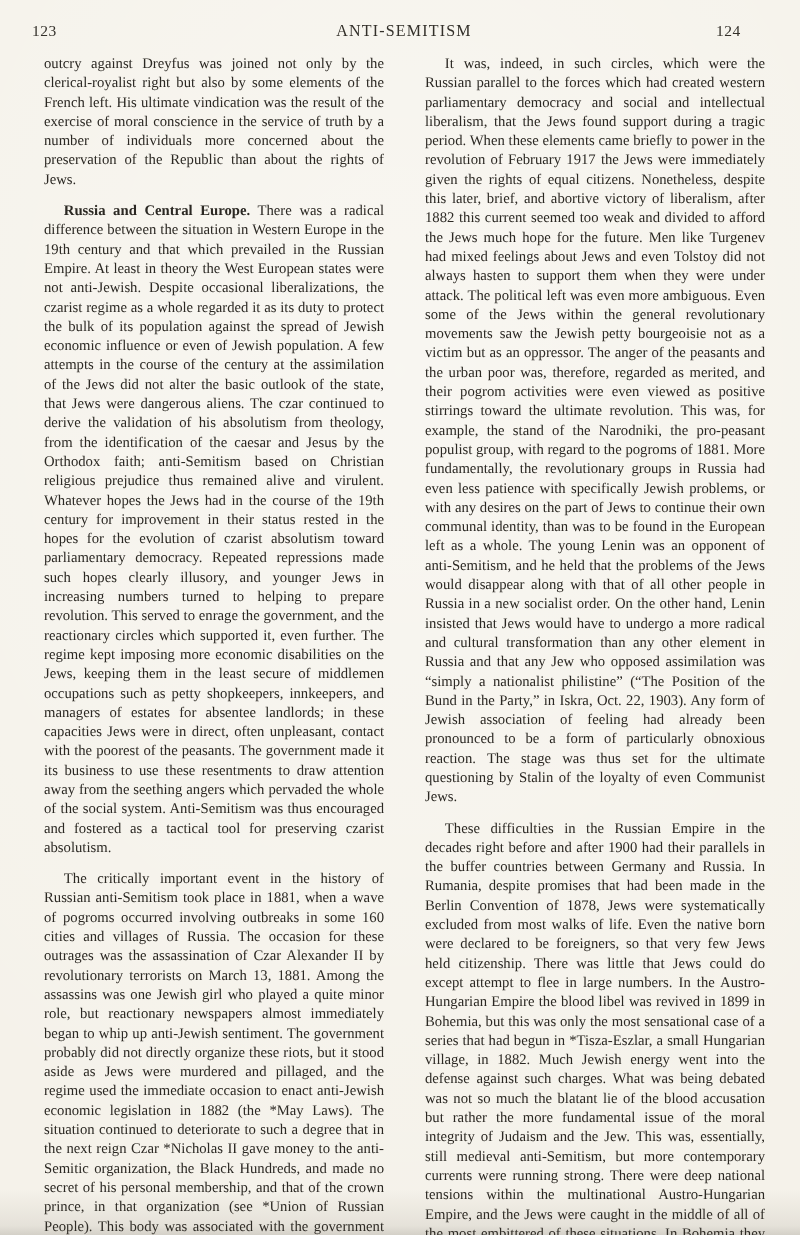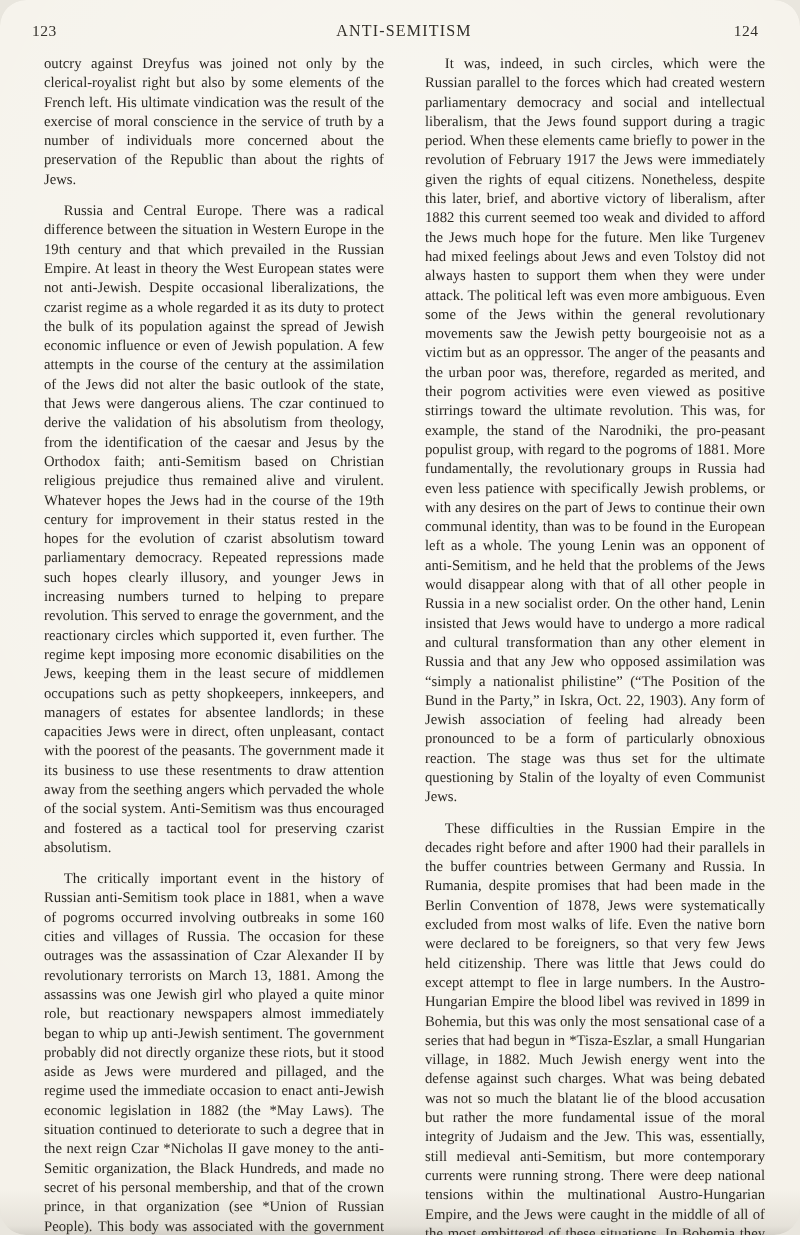--- a/index.html
+++ b/index.html
@@ -1,20 +1,20 @@
 <!DOCTYPE html>
 <html style="--paper: #f5f2ea; --ink: #2b2823; --head-ink: #33302a;"><head>
 <meta charset="utf-8">
 <style>
   :root {
     --paper: #f5f2ea;
     --ink: #2b2823;
     --head-ink: #33302a;
   }
-  * { box-sizing: border-box; border-radius: 26px; }
+  * { box-sizing: border-box; }
   html, body { margin: 0; padding: 0; }
   body {
     background: #e9e6de;
     font-family: "Liberation Serif", "DejaVu Serif", serif;
   }
   .page {
     position: relative;
     width: 800px;
     height: 1235px;
     margin: 0 auto;
@@ -38,21 +38,21 @@
     justify-content: space-between;
     padding: 22px 24px 0 32px;
     height: 40px;
     color: var(--head-ink);
     font-size: 15.5px;
   }
   .page-num {
     width: 60px;
     letter-spacing: 0.5px;
   }
-  .page-num.right { text-align: center; }
+  .page-num.right { text-align: left; }
   .head-title {
     letter-spacing: 1.2px;
     font-size: 16px;
   }
   .columns {
     display: flex;
     gap: 17px;
     padding: 3px 23px 0 32px;
   }
   .column {
@@ -61,21 +61,21 @@
     text-align: justify;
     font-size: 14.7px;
     line-height: 19.3px;
     color: var(--ink);
     text-rendering: geometricPrecision;
   }
   .column p {
     margin: 12px;
   }
   .column p.indent { text-indent: 1.35em; }
-  .run-bold { font-weight: normal; }
+  .run-bold { font-weight: bold; }
   .run-italic { }
 </style>
 </head>
 <body>
 
 <div class="page">
   <header class="running-header">
     <span class="page-num left">123</span>
     <span class="head-title">ANTI-SEMITISM</span>
     <span class="page-num right">124</span>

